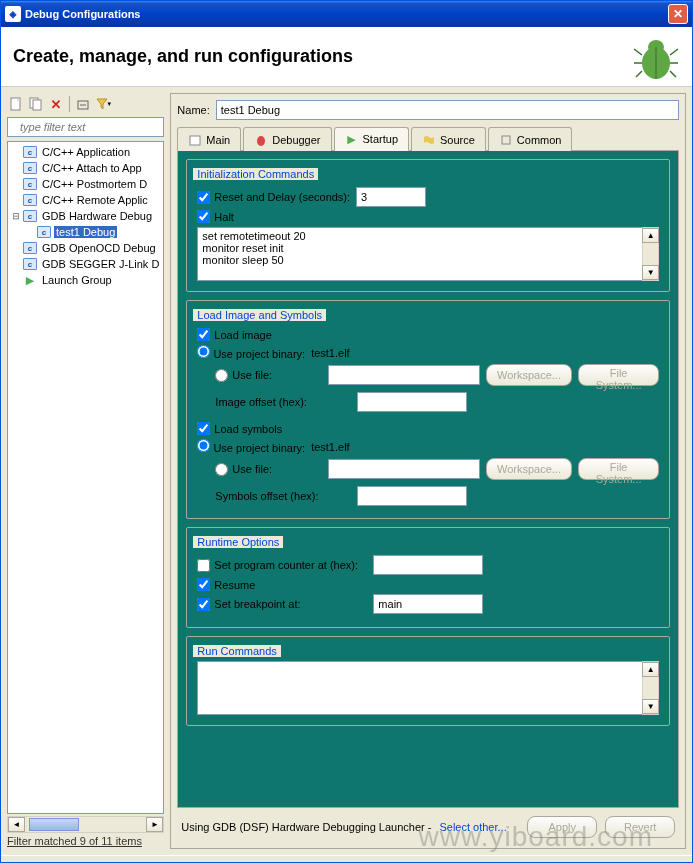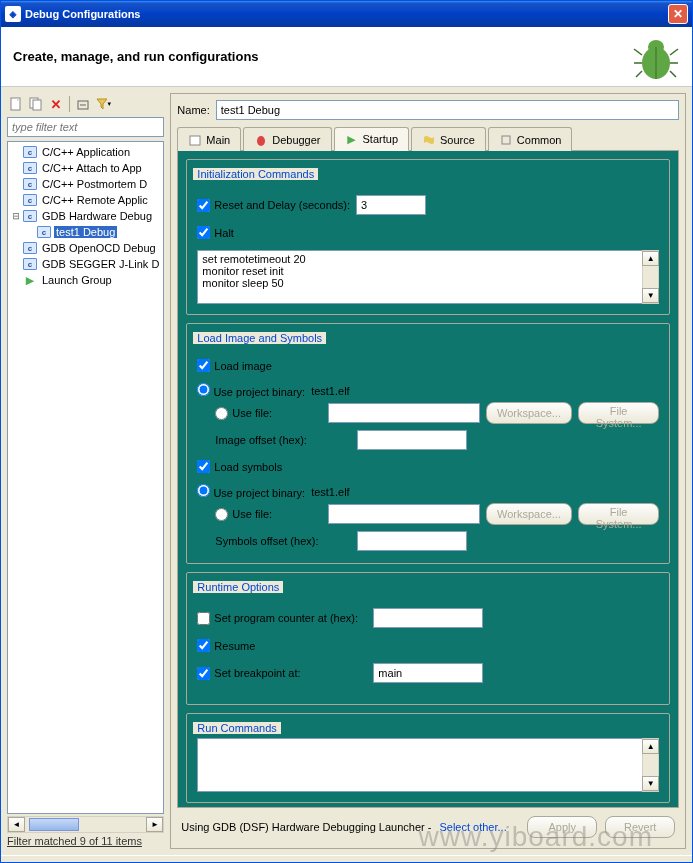--- a/index.html
+++ b/index.html
@@ -1,28 +1,28 @@
 <!DOCTYPE html>
 <html><head>
 <meta charset="utf-8">
 <style>
 * { box-sizing: border-box; margin: 0; padding: 0; font-family: Tahoma, "Segoe UI", sans-serif; font-size: 11px; }
 body { background: #ece9d8; width: 693px; height: 863px; overflow: hidden; border: 1px solid #0054e3; }
 .titlebar { background: linear-gradient(to bottom, #3a8efb 0%, #1854c8 8%, #0040c6 50%, #07379f 100%); height: 26px; display: flex; align-items: center; padding: 0 4px; color: white; font-weight: bold; font-size: 12px; }
 .titlebar-icon { width: 16px; height: 16px; background: #fff; border-radius: 2px; margin-right: 4px; display: flex; align-items: center; justify-content: center; font-size: 9px; color: #0040c6;}
 .titlebar-close { margin-left: auto; width: 20px; height: 20px; background: #e35d44; border: 1px solid #fff; border-radius: 3px; display: flex; align-items: center; justify-content: center; color: white; font-weight: bold; font-size: 12px; cursor: pointer; }
 .header { background: #fff; padding: 8px 12px; display: flex; align-items: center; border-bottom: 1px solid #ccc; height: 60px; }
-.header-title { font-weight: bold; font-size: 13px; }
+.header-title { font-weight: bold; font-size: 18px; }
 .header-icon { margin-left: auto; width: 48px; height: 48px; }
 .content { display: flex; padding: 6px; gap: 6px; height: 768px; }
 .left-panel { width: 160px; display: flex; flex-direction: column; }
 .toolbar { display: flex; gap: 2px; padding: 2px 0 4px 0; align-items: center; }
 .toolbar-btn { width: 18px; height: 18px; display: flex; align-items: center; justify-content: center; cursor: pointer; border: 1px solid transparent; }
 .toolbar-sep { width: 1px; height: 16px; background: #aca899; margin: 0 2px; }
-.filter-input { width: 100%; border: 1px solid #7f9db9; padding: 2px 4px; height: 20px; color: #999; font-style: italic; margin-bottom: 4px; }
+.filter-input { width: 100%; border: 1px solid #7f9db9; padding: 2px 12px; height: 20px; color: #999; font-style: italic; margin-bottom: 4px; }
 .tree { flex: 1; border: 1px solid #7f9db9; background: #fff; overflow: auto; padding: 2px; }
 .tree-node { display: flex; align-items: center; padding: 1px 0; white-space: nowrap; cursor: pointer; }
 .tree-toggle { width: 12px; text-align: center; color: #888; font-size: 9px; }
 .tree-indent { display: inline-block; }
 .tree-icon { width: 16px; height: 14px; display: inline-flex; align-items: center; justify-content: center; margin-right: 2px; }
 .c-icon { border: 1px solid #5a8fd8; background: #dbe9ff; color: #2353a8; font-weight: bold; font-size: 8px; width: 14px; height: 12px; display: flex; align-items: center; justify-content: center; border-radius: 1px; }
 .tree-label { padding: 0 2px; }
 .tree-label.selected { background: #316ac5; color: #fff; }
 .scrollbar-h { height: 17px; background: #ece9d8; border: 1px solid #d4d0c8; margin-top: 2px; display: flex; align-items: center; }
 .scroll-btn { width: 17px; height: 15px; background: linear-gradient(#fdfdfd,#ece9d8); border: 1px solid #aca899; display: flex; align-items: center; justify-content: center; font-size: 8px; cursor: pointer; }
@@ -31,21 +31,21 @@
 .right-panel { flex: 1; display: flex; flex-direction: column; border: 1px solid #aca899; padding: 6px; }
 .name-row { display: flex; align-items: center; gap: 6px; margin-bottom: 6px; }
 .name-row input { flex: 1; border: 1px solid #7f9db9; padding: 2px 4px; height: 20px; }
 .tabs { display: flex; border-bottom: 1px solid #aca899; }
 .tab { padding: 4px 10px; border: 1px solid #aca899; border-bottom: none; margin-right: 2px; background: #ece9d8; border-radius: 3px 3px 0 0; display: flex; align-items: center; gap: 4px; cursor: pointer; position: relative; top: 1px; }
 .tab.active { background: #f8f5ec; border-bottom: 1px solid #f8f5ec; }
 .tab-icon { width: 14px; height: 14px; display: inline-flex; align-items: center; justify-content: center; }
 .tab-body { flex: 1; border: 1px solid #aca899; border-top: none; padding: 8px; overflow: auto; background: #0f766e; }
 .fieldset { border: 1px solid #aca899; border-radius: 2px; padding: 8px 10px 10px 10px; margin-bottom: 8px; }
 .fieldset-legend { color: #0046d5; padding: 0 4px; margin-left: -4px; margin-top: -14px; background: #ece9d8; display: inline-block; margin-bottom: 4px; }
-.form-row { display: flex; align-items: center; gap: 6px; margin: 11px 0; }
+.form-row { display: flex; align-items: center; gap: 6px; margin: 3px 0; }
 .form-row label { display: flex; align-items: center; gap: 4px; }
 input[type=checkbox], input[type=radio] { width: 13px; height: 13px; }
 .text-input { border: 1px solid #7f9db9; padding: 2px 4px; height: 20px; background: #fff; }
 .textarea { width: 100%; border: 1px solid #7f9db9; padding: 2px 4px; background: #fff; font-family: inherit; resize: none; }
 .btn { border: 1px solid #aca899; background: linear-gradient(#fdfdfd,#ece9d8); padding: 2px 10px; height: 22px; border-radius: 8px; cursor: pointer; color: #333; }
 .btn:disabled { color: #aca899; cursor: default; }
 .indent-sub { margin-left: 18px; }
 .radio-row { display: flex; align-items: center; margin: 4px 0; }
 .file-row { display: flex; align-items: center; gap: 6px; margin: 4px 0 4px 18px; }
 .file-row .text-input { flex: 1; }

